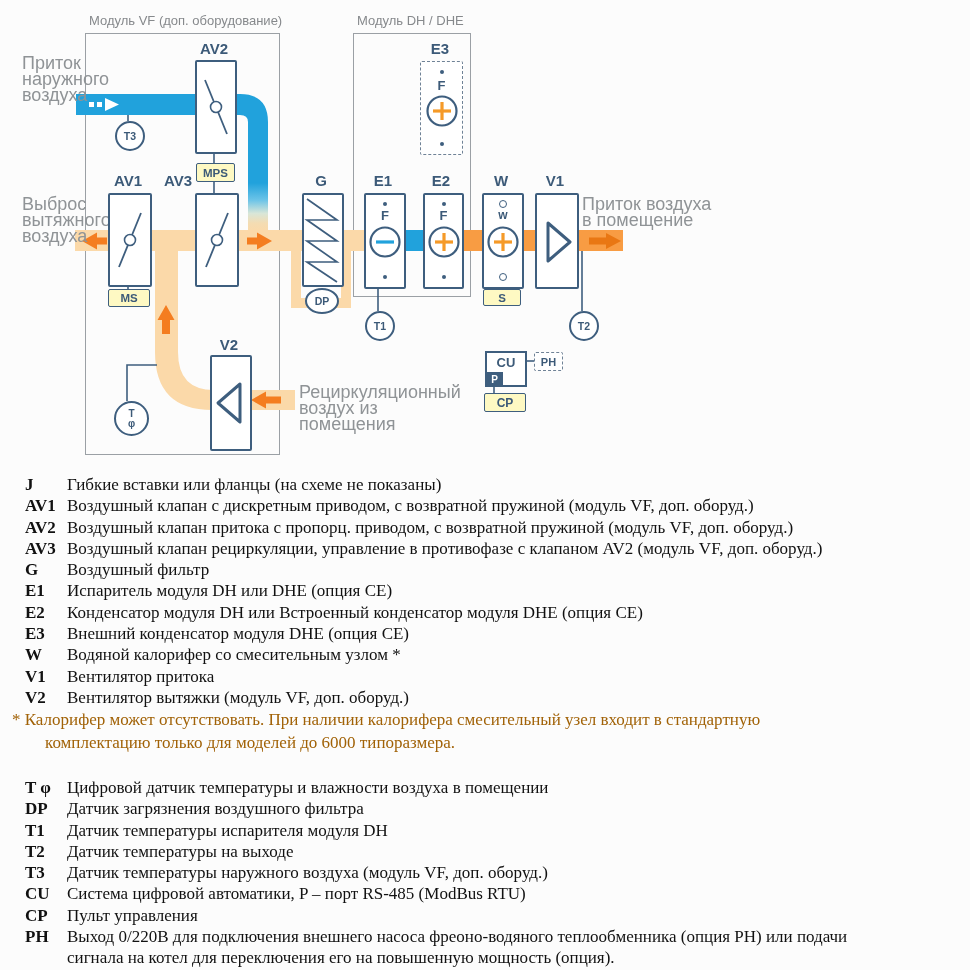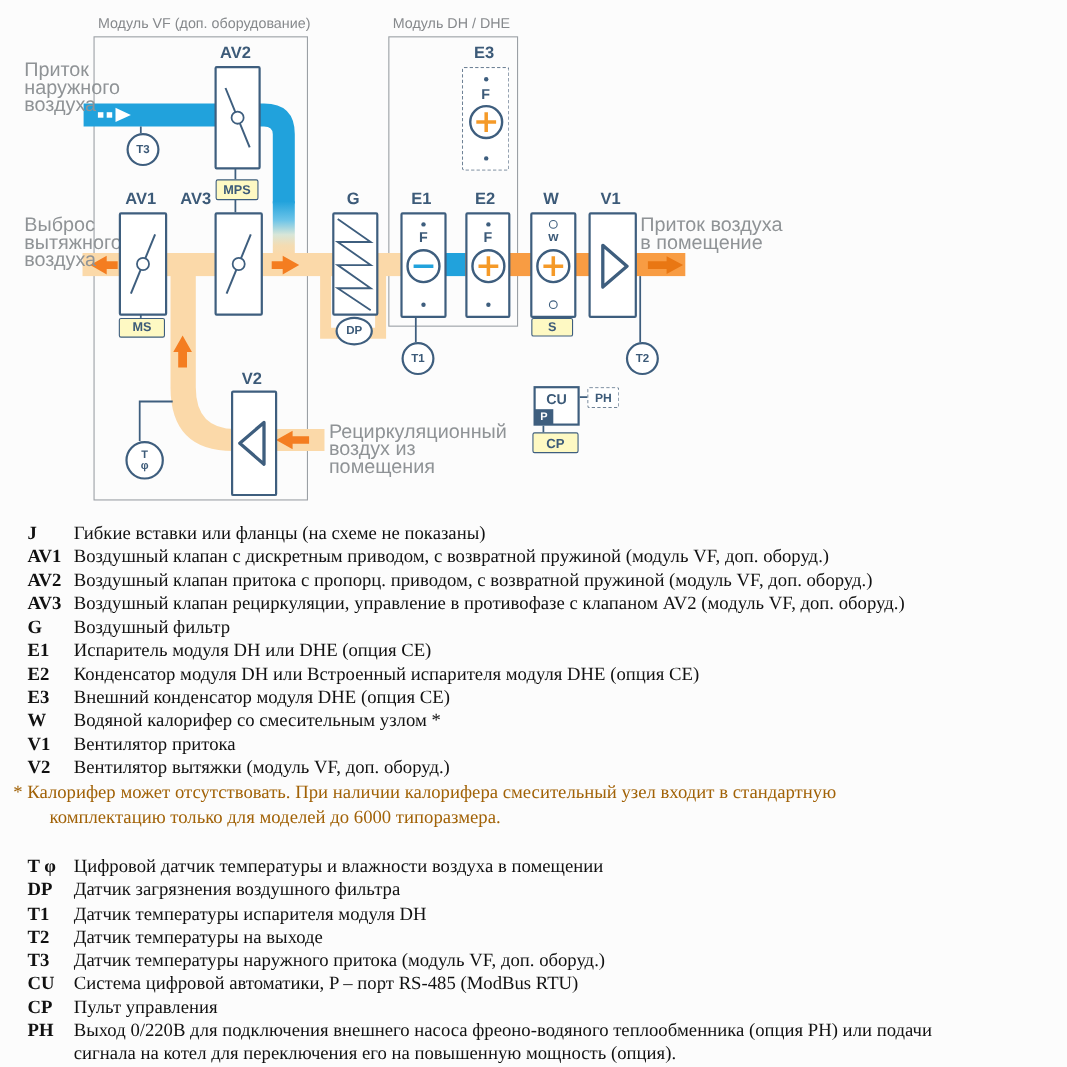--- a/index.html
+++ b/index.html
@@ -229,35 +229,35 @@
   </div>
 </div>
 
 <div class="legend" style="top:474px;">
   <div class="lrow"><span class="lkey">J</span><span class="ltxt">Гибкие вставки или фланцы (на схеме не показаны)</span></div>
   <div class="lrow"><span class="lkey">AV1</span><span class="ltxt">Воздушный клапан с дискретным приводом, с возвратной пружиной (модуль VF, доп. оборуд.)</span></div>
   <div class="lrow"><span class="lkey">AV2</span><span class="ltxt">Воздушный клапан притока с пропорц. приводом, с возвратной пружиной (модуль VF, доп. оборуд.)</span></div>
   <div class="lrow"><span class="lkey">AV3</span><span class="ltxt">Воздушный клапан рециркуляции, управление в противофазе с клапаном AV2  (модуль VF, доп. оборуд.)</span></div>
   <div class="lrow"><span class="lkey">G</span><span class="ltxt">Воздушный фильтр</span></div>
   <div class="lrow"><span class="lkey">E1</span><span class="ltxt">Испаритель модуля DH или DHE (опция CE)</span></div>
-  <div class="lrow"><span class="lkey">E2</span><span class="ltxt">Конденсатор модуля DH или Встроенный испарителя модуля DHE (опция CE)</span></div>
+  <div class="lrow"><span class="lkey">E2</span><span class="ltxt">Конденсатор модуля DH или Встроенный конденсатор модуля DHE (опция CE)</span></div>
   <div class="lrow"><span class="lkey">E3</span><span class="ltxt">Внешний конденсатор модуля DHE (опция CE)</span></div>
   <div class="lrow"><span class="lkey">W</span><span class="ltxt">Водяной калорифер со смесительным узлом *</span></div>
   <div class="lrow"><span class="lkey">V1</span><span class="ltxt">Вентилятор притока</span></div>
   <div class="lrow"><span class="lkey">V2</span><span class="ltxt">Вентилятор вытяжки (модуль VF, доп. оборуд.)</span></div>
 </div>
 
 <div id="note">
   <div class="nline1">* Калорифер может отсутствовать. При наличии калорифера смесительный узел входит в стандартную</div>
   <div class="nline2">комплектацию только для моделей до 6000 типоразмера.</div>
 </div>
 
 <div class="legend" style="top:777px;">
   <div class="lrow"><span class="lkey">T φ</span><span class="ltxt">Цифровой датчик температуры и влажности воздуха в помещении</span></div>
   <div class="lrow"><span class="lkey">DP</span><span class="ltxt">Датчик загрязнения воздушного фильтра</span></div>
   <div class="lrow"><span class="lkey">T1</span><span class="ltxt">Датчик температуры испарителя модуля DH</span></div>
   <div class="lrow"><span class="lkey">T2</span><span class="ltxt">Датчик температуры на выходе</span></div>
-  <div class="lrow"><span class="lkey">T3</span><span class="ltxt">Датчик температуры наружного притока (модуль VF, доп. оборуд.)</span></div>
+  <div class="lrow"><span class="lkey">T3</span><span class="ltxt">Датчик температуры наружного воздуха (модуль VF, доп. оборуд.)</span></div>
   <div class="lrow"><span class="lkey">CU</span><span class="ltxt">Система цифровой автоматики, P – порт RS-485 (ModBus RTU)</span></div>
   <div class="lrow"><span class="lkey">CP</span><span class="ltxt">Пульт управления</span></div>
   <div class="lrow"><span class="lkey">PH</span><span class="ltxt">Выход 0/220В для подключения внешнего насоса фреоно-водяного теплообменника (опция PH) или подачи</span></div>
   <div class="lcont">сигнала на котел для переключения его на повышенную мощность (опция).</div>
 </div>
 
 </body></html>

